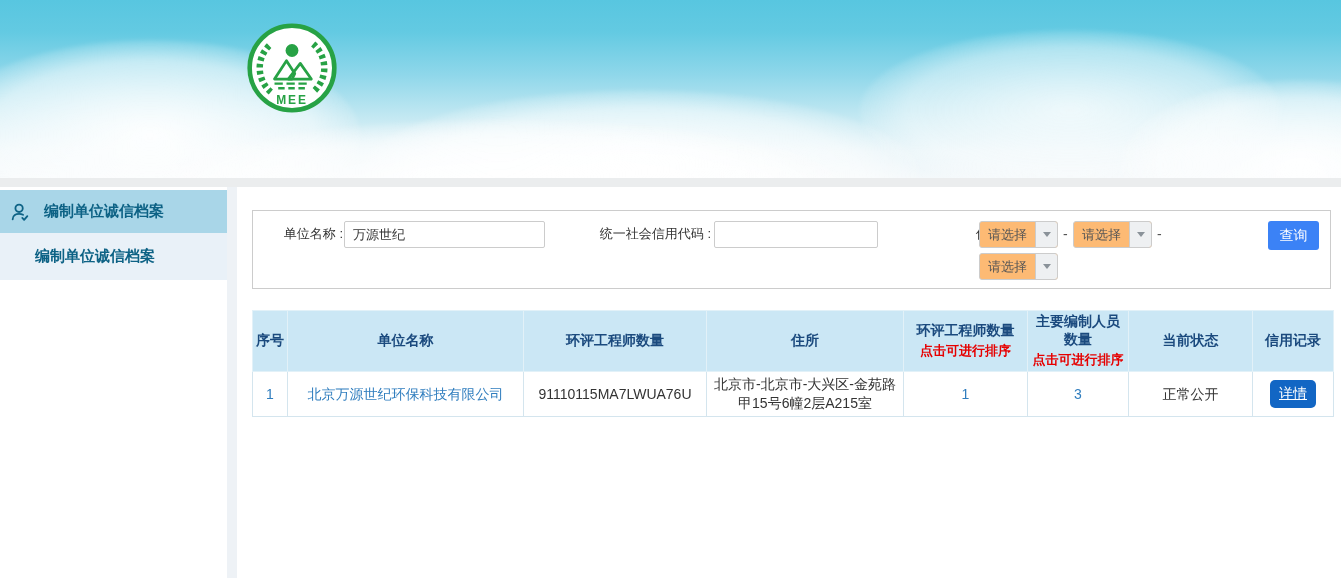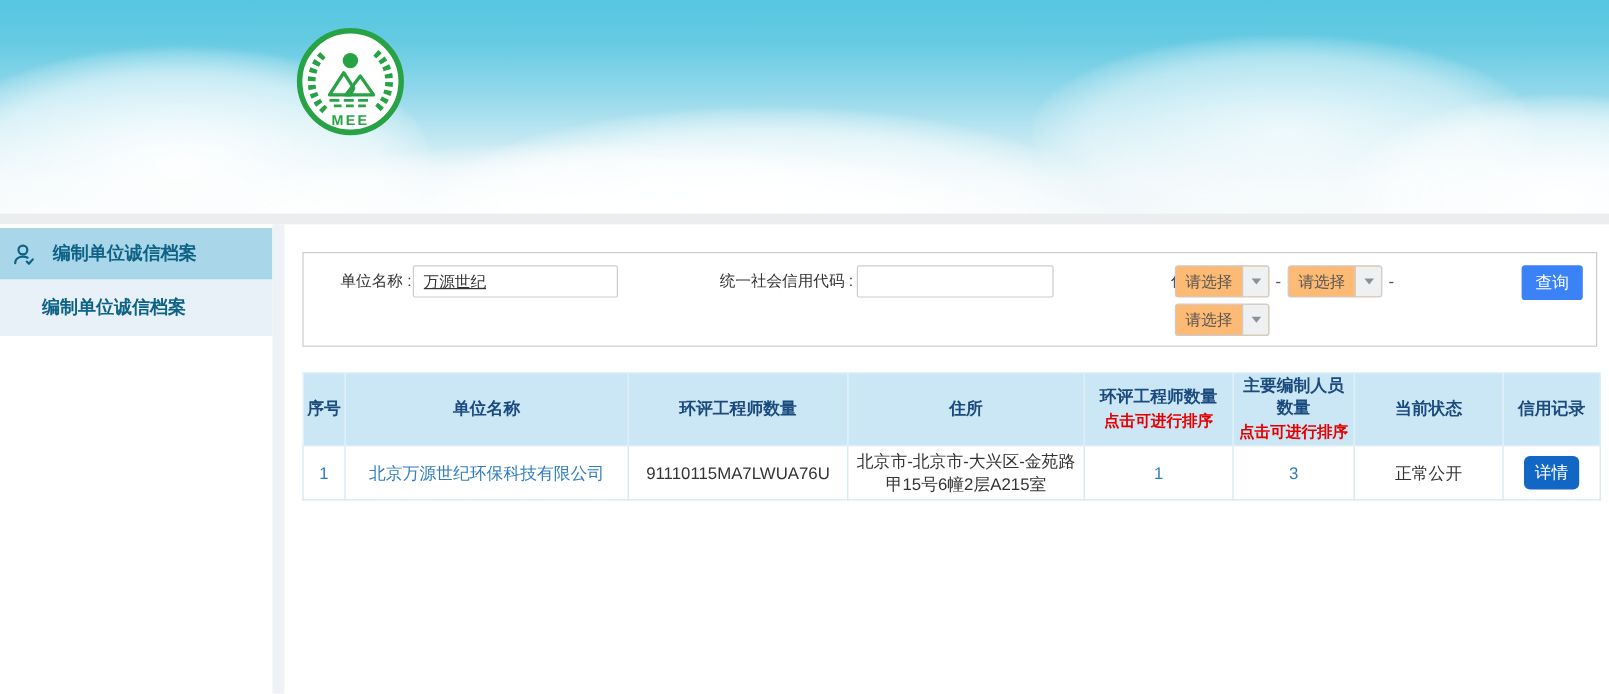--- a/index.html
+++ b/index.html
@@ -44,21 +44,21 @@
   
   .form-box { position: absolute; left: 252px; top: 210px; width: 1079px; height: 79px;
     border: 1px solid #ccc; background: #fff; }
   .form-box .lbl { position: absolute; font-size: 13px; color: #333; line-height: 26px; }
   .lbl-name { left: 20px; top: 10px; width: 70px; text-align: right; }
   .lbl-code { left: 342px; top: 10px; width: 116px; text-align: right; }
   .lbl-addr { left: 708px; top: 10px; width: 48px; text-align: right; }
   .txt { position: absolute; height: 27px; border: 1px solid #ccc; border-radius: 2px;
     font-size: 13px; color: #333; padding: 0 8px; outline: none;
     font-family: "Liberation Sans", sans-serif; }
-  .txt-name { left: 91px; top: 10px; width: 171px; text-decoration: underline; }
+  .txt-name { left: 91px; top: 10px; width: 201px; }
   .txt-code { left: 461px; top: 10px; width: 164px; }
   .sel { position: absolute; width: 79px; height: 27px; border: 1px solid #ccc;
     border-radius: 3px; background: #fdba74; display: flex; cursor: pointer; overflow: hidden; }
   .sel-1 { left: 726px; top: 10px; }
   .sel-2 { left: 820px; top: 10px; }
   .sel-3 { left: 726px; top: 42px; }
   .sel-text { flex: 1; font-size: 13px; color: #555; line-height: 25px; padding-left: 8px; }
   .sel-btn { width: 22px; background: #eef0f2; border-left: 1px solid #ccc;
     display: flex; align-items: center; justify-content: center; }
   .tri { width: 0; height: 0; border-left: 4px solid transparent;
@@ -73,21 +73,21 @@
   .tbl { position: absolute; left: 252px; top: 310px; width: 1081px;
     border-collapse: collapse; table-layout: fixed; }
   .tbl th { background: #cbe7f5; color: #1b4a7e; font-size: 14px; font-weight: bold;
     height: 42px; border: 1px solid #e2f1f8; text-align: center; padding: 2px; }
   .tbl td { background: #fff; font-size: 14px; color: #333; height: 45px;
     border: 1px solid #d4e5ee; text-align: center; padding: 2px 6px; line-height: 1.35; }
   .sort-hint { color: #e60000; font-size: 13px; margin-top: 2px; }
   a.lnk { color: #2f7dbe; text-decoration: none; cursor: pointer; }
   .btn-detail { background: #1266c4; color: #fff; font-size: 14px; border: none;
     border-radius: 5px; padding: 5px 9px; cursor: pointer;
-    font-family: "Liberation Sans", sans-serif; }
+    font-family: "Liberation Sans", sans-serif; text-decoration: underline; }
 </style>
 </head>
 <body>
 
 <div class="header">
   <div class="cloud c1"></div>
   <div class="cloud c2"></div>
   <div class="cloud c3"></div>
   <div class="cloud c4"></div>
   <div class="cloud c5"></div>

